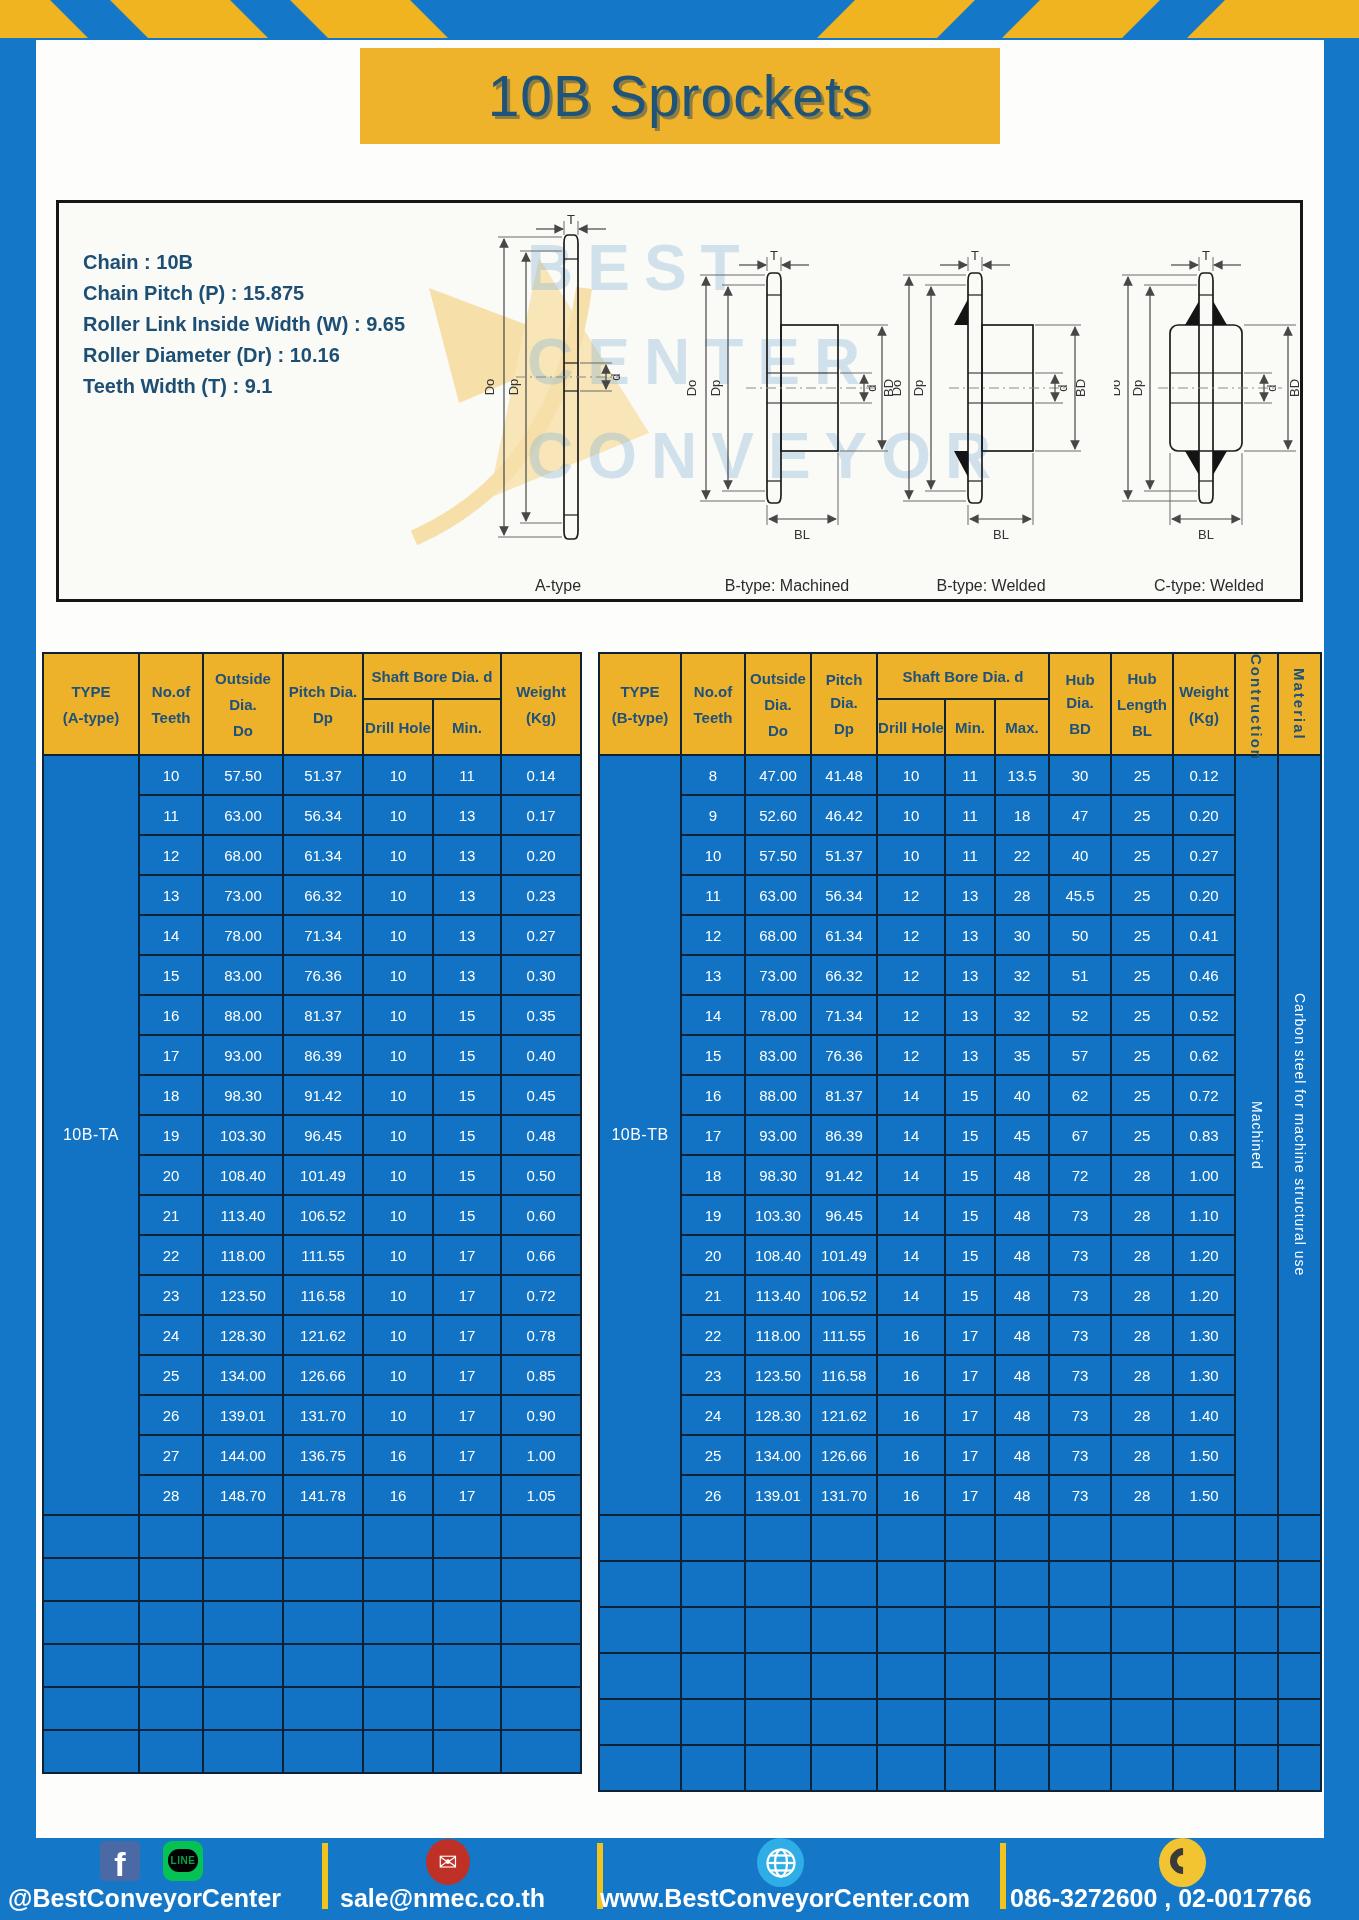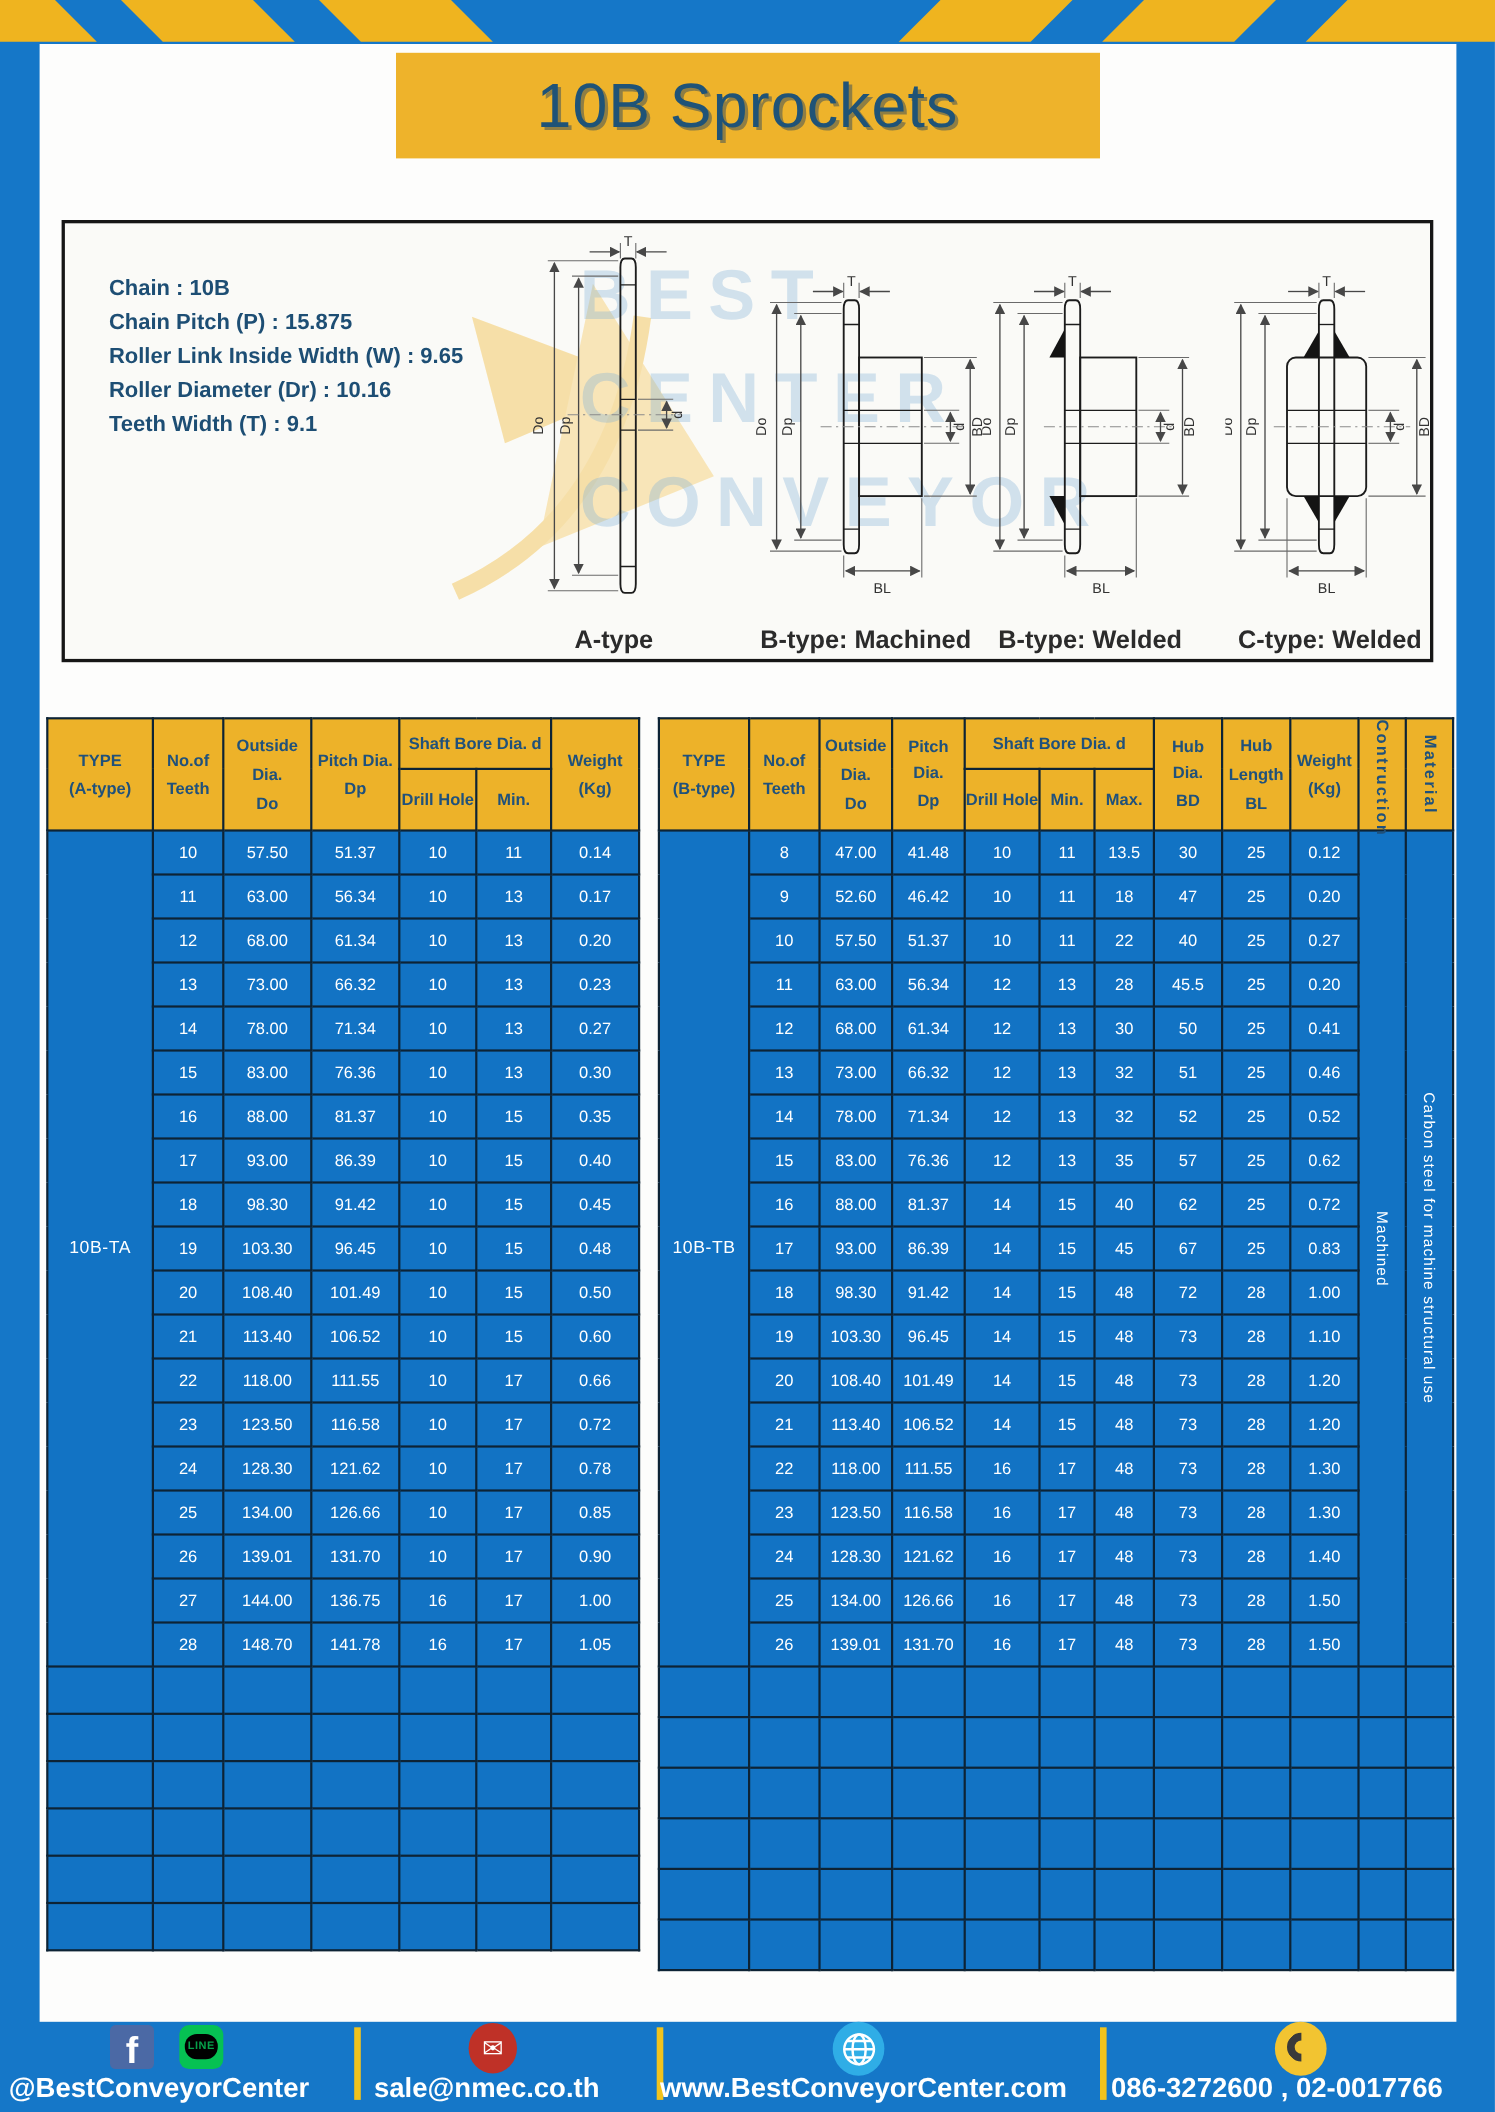--- a/index.html
+++ b/index.html
@@ -20,24 +20,24 @@
   .title-box h1 { font-size:57px; line-height:96px; text-align:center; color:#1f5377; font-weight:normal;
     text-shadow:3px 3px 0 rgba(26,63,99,0.45); letter-spacing:1px; }
 
   
   .panel { position:absolute; left:56px; top:200px; width:1247px; height:402px; background:#fafaf7;
     border:3px solid #161616; overflow:hidden; }
   .watermark { position:absolute; left:468px; top:18px; z-index:0; color:#7fb0d8; opacity:.33;
     font-weight:bold; font-size:64px; line-height:94px; letter-spacing:14px; white-space:nowrap; }
   .swoosh { position:absolute; left:330px; top:15px; z-index:0; opacity:.45; }
   .specs { position:absolute; left:24px; top:44px; z-index:2; color:#1d4e74; font-weight:bold;
-    font-size:20px; line-height:31px;margin-left:16px; }
+    font-size:20px; line-height:31px; }
   .dgm { position:absolute; top:10px; height:382px; z-index:1; display:flex; flex-direction:column;
     align-items:center; justify-content:space-between; }
-  .dgm-label { font-size:23px; color:#2b2b2b; white-space:nowrap;font-weight:bold; }
+  .dgm-label { font-size:16px; color:#2b2b2b; white-space:nowrap; }
   .ext  { stroke:#6a6a6a; stroke-width:1; }
   .dim  { stroke:#474747; stroke-width:1.2; }
   .shape{ stroke:#1c1c1c; stroke-width:1.7; fill:none; }
   .tline{ stroke:#1c1c1c; stroke-width:1.2; }
   .weld { fill:#141414; }
   .cline{ stroke:#8a8a8a; stroke-width:1; stroke-dasharray:10 4 2 4; }
   .dimlabel { font-size:13px; fill:#333; font-family:"Liberation Sans",sans-serif; }
 
   
   table { position:absolute; border-collapse:collapse; table-layout:fixed; }

